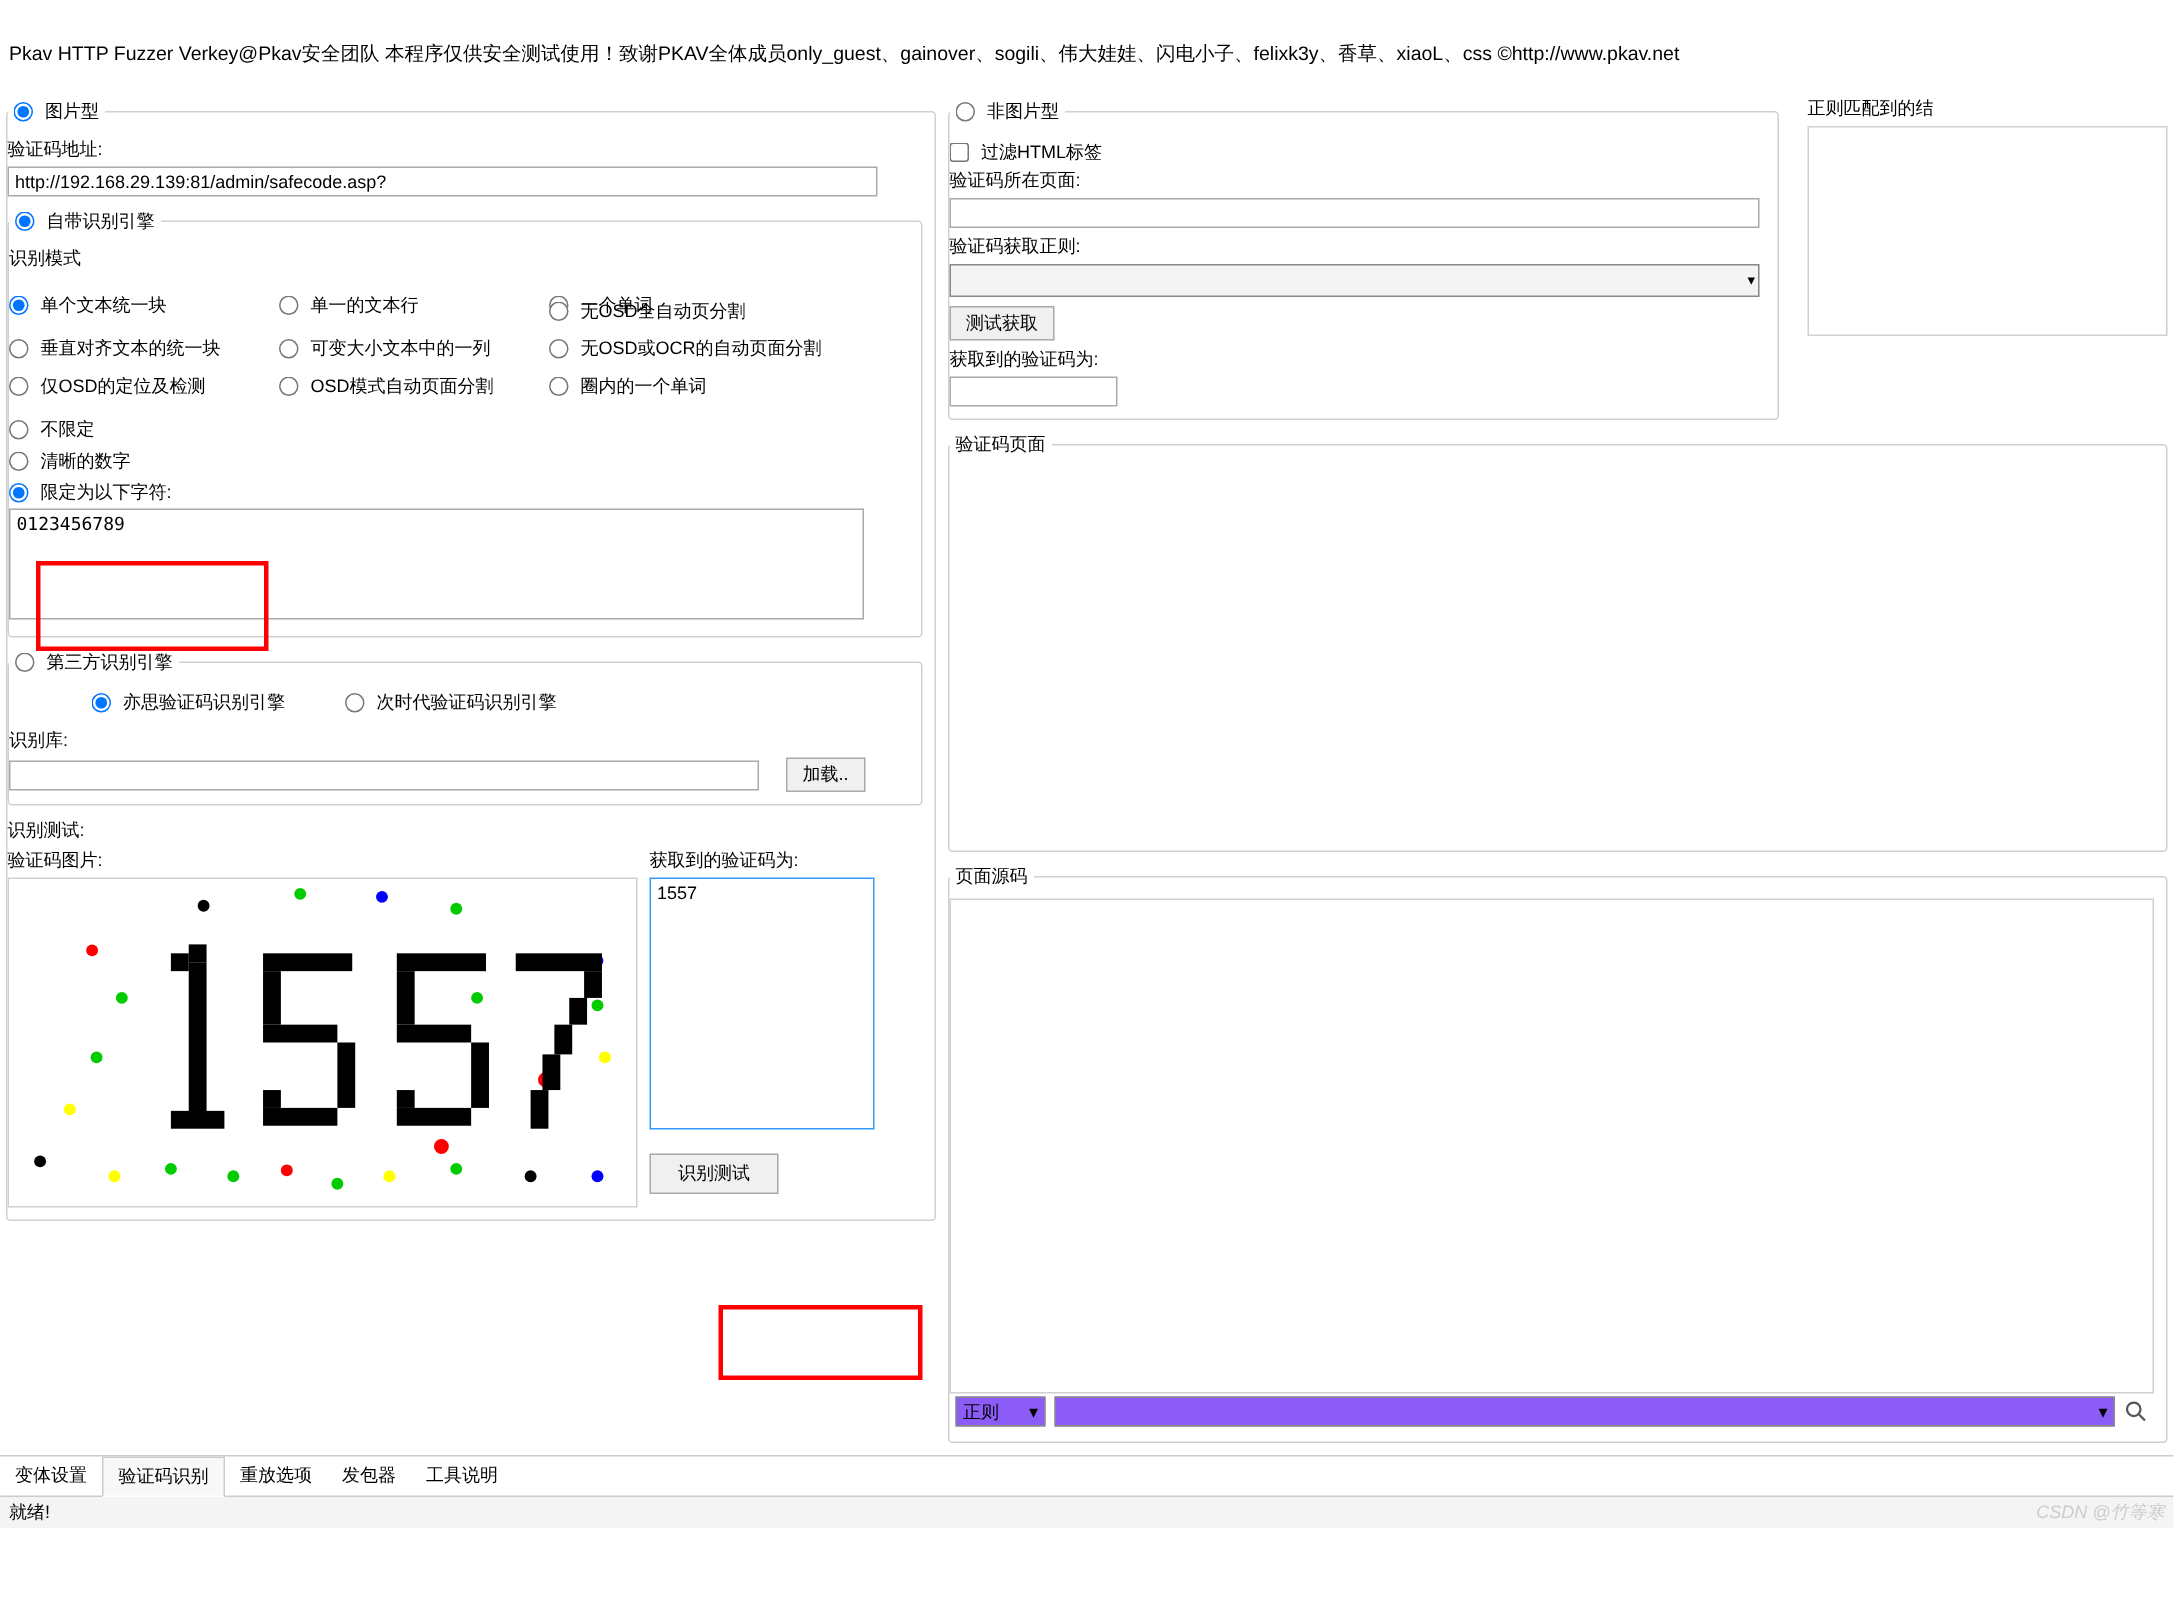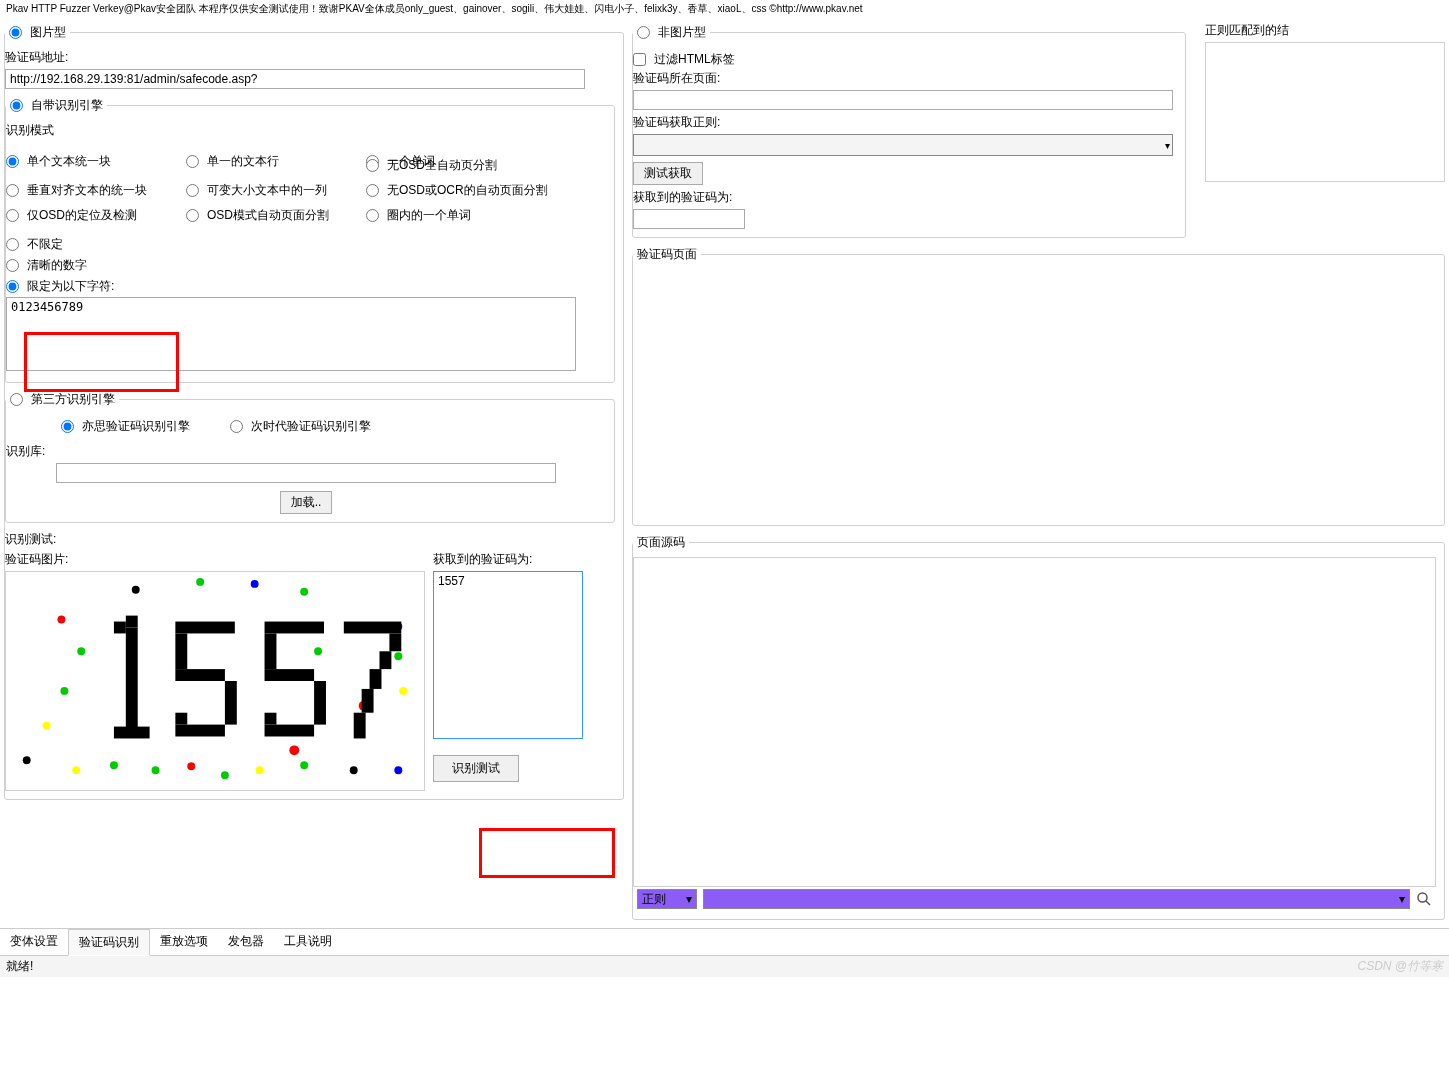--- a/index.html
+++ b/index.html
@@ -1,32 +1,32 @@
 <!DOCTYPE html>
 <html><head>
   <meta charset="utf-8">
   <style>
     * { box-sizing: border-box; margin: 0; padding: 0; }
     body { font-family: "Microsoft YaHei", "SimSun", Arial, sans-serif; font-size: 12px; background: #fff; color: #000; width: 1449px; }
-    .title-bar { padding: 2px 6px; font-size: 10px; white-space: nowrap; overflow: hidden; }
+    .title-bar { padding: 15px 6px; font-size: 13px; white-space: nowrap; overflow: hidden; margin-top: 12px; }
     .main-area { display: flex; padding: 4px; gap: 8px; }
     .left-col { width: 620px; display: flex; flex-direction: column; gap: 4px; }
     .right-col { flex: 1; display: flex; flex-direction: column; gap: 4px; position: relative; }
     fieldset { border: 1px solid #d0d0d0; padding: 6px 8px 8px 0; margin-bottom: 4px; border-radius: 3px; position: relative; }
     legend { padding: 0 4px; font-size: 12px; }
     .radio-row, .check-row { display: flex; align-items: center; gap: 4px; padding: 2px 0; }
     .radio-row input[type="radio"], .check-row input[type="checkbox"] { margin-right: 4px; }
     .field-label { margin-bottom: 3px; display: block; }
     input[type="text"], textarea { font-family: inherit; font-size: 12px; border: 1px solid #aaa; padding: 2px 4px; background: #fff; }
     .addr-input { width: 580px; }
     .rec-grid { display: grid; grid-template-columns: 180px 180px 220px; gap: 4px 0; margin-top: 12px; }
     .rec-grid .radio-row { padding: 2px 0; }
     .limit-textarea { width: 570px; height: 74px; resize: none; font-family: monospace; overflow-y: scroll; padding: 2px 4px; }
     .third-row { display: flex; gap: 40px; padding-left: 55px; margin-bottom: 6px; }
-    .lib-row { display: flex; gap: 8px; align-items: center; flex-direction: column; }
+    .lib-row { display: flex; gap: 18px; align-items: center; }
     .lib-input { width: 500px; background: #f0f0f0; }
     button { font-family: inherit; font-size: 12px; padding: 2px 10px; background: #f0f0f0; border: 1px solid #aaa; cursor: pointer; }
     .test-area { display: flex; gap: 8px; }
     .captcha-box { width: 420px; height: 220px; border: 1px solid #d0d0d0; position: relative; background: #fff; }
     .captcha-svg { width: 100%; height: 100%; }
     .result-box { width: 150px; height: 168px; border: 1px solid #3399ff; padding: 2px 4px; }
     .test-btn-wrap { margin-top: 16px; }
     .red-highlight { border: 3px solid #ff0000; position: absolute; pointer-events: none; }
     .hl1 { left: 20px; top: 310px; width: 155px; height: 60px; }
     .hl2 { left: 475px; top: 806px; width: 136px; height: 50px; }

